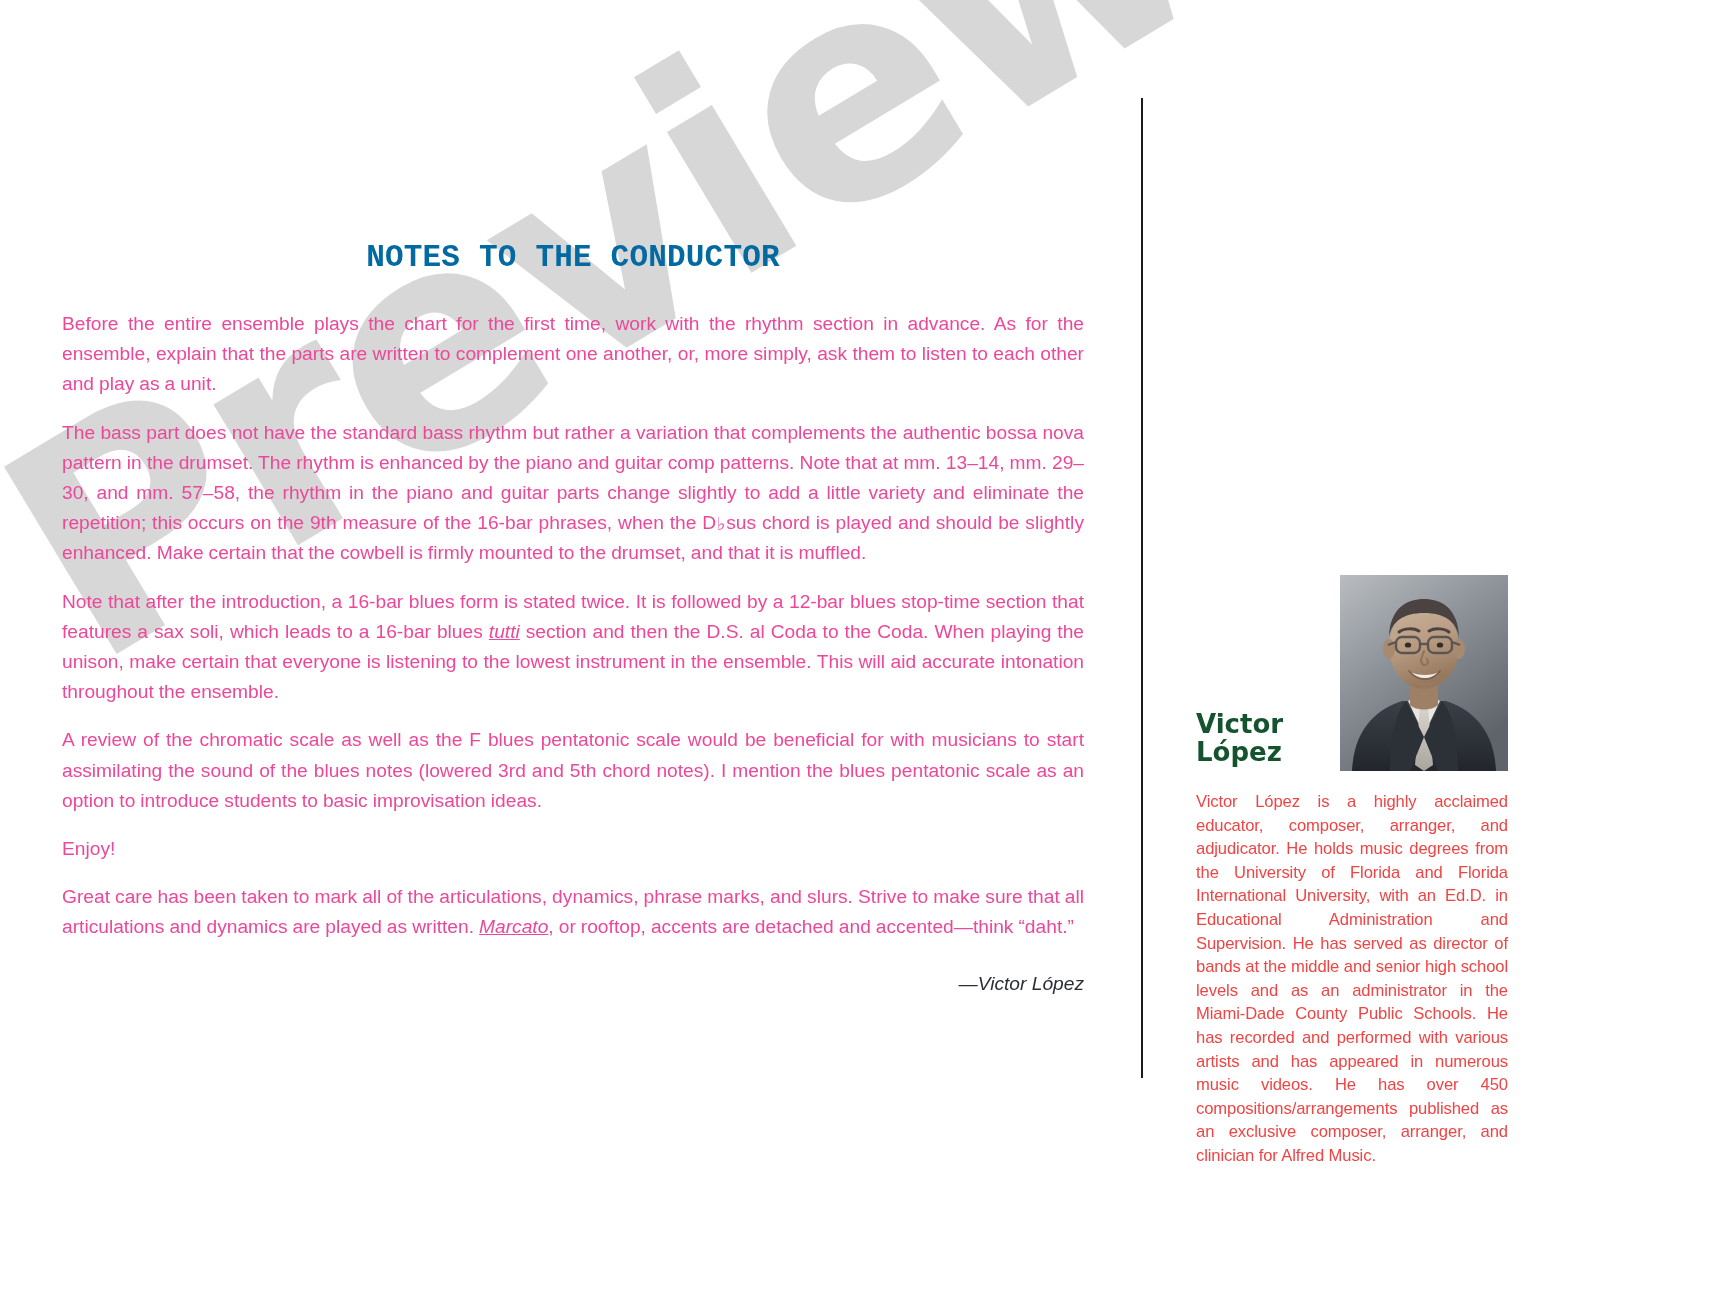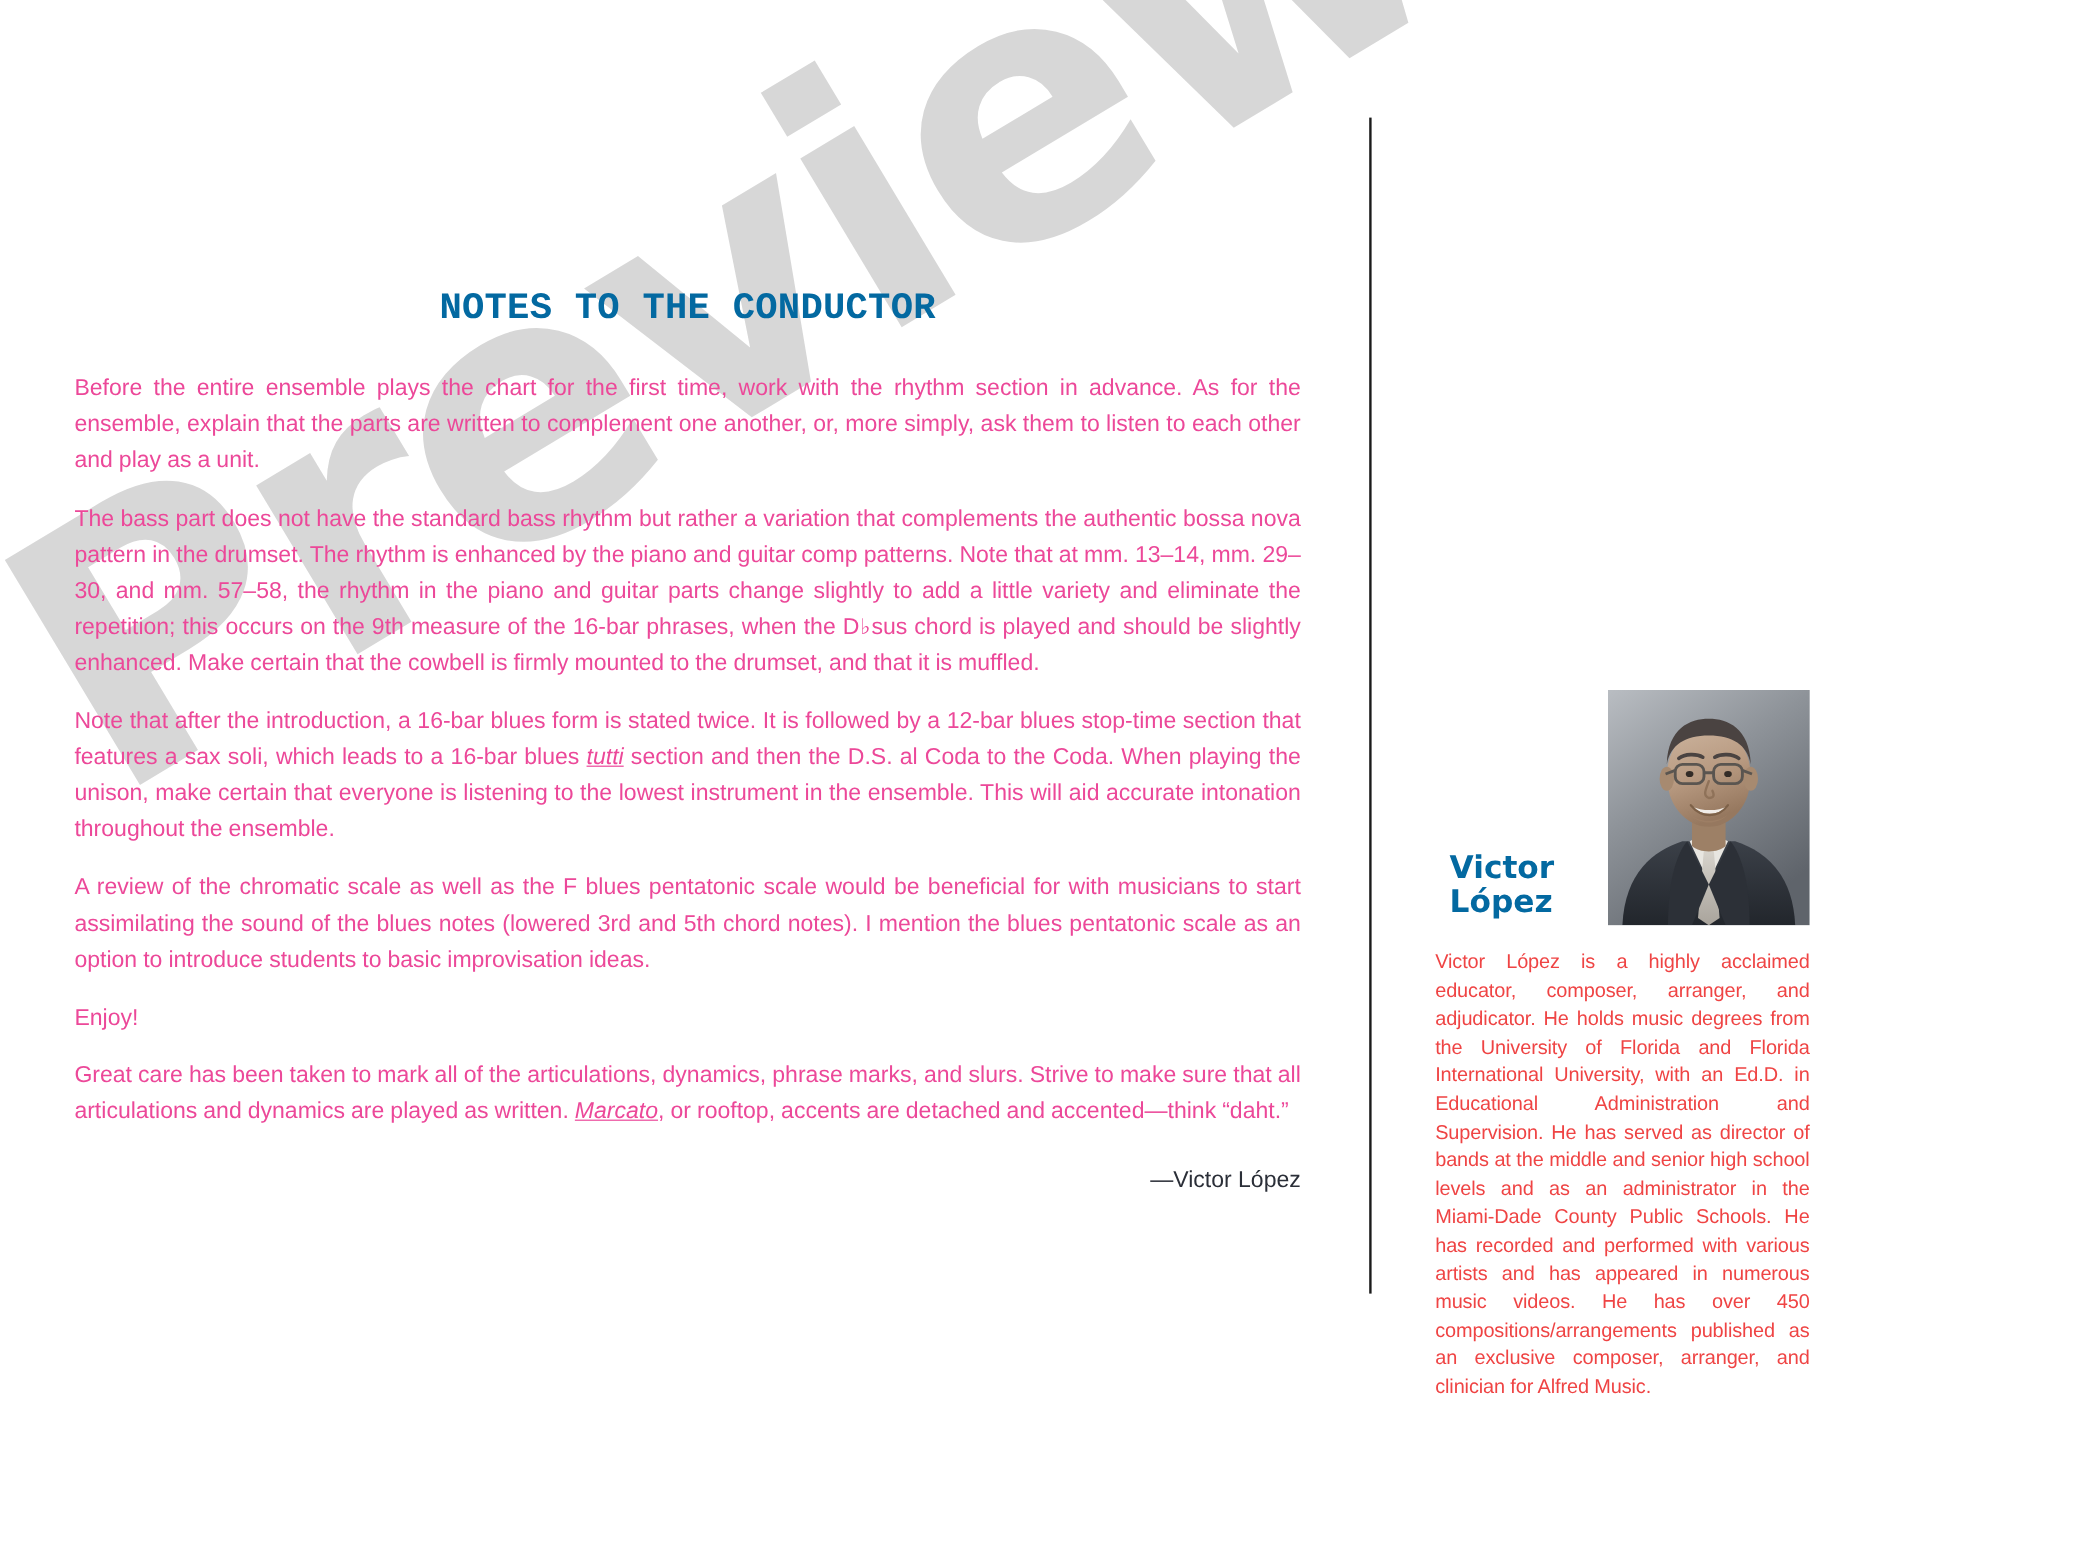--- a/index.html
+++ b/index.html
@@ -82,20 +82,21 @@
 
   .body-par.no-justify { text-align: left; }
 
   .sig {
     font-family: "Liberation Sans", sans-serif;
     font-size: 19.2px;
     line-height: 30.2px;
     color: #2b2f38;
     text-align: right;
     margin: 26px 0 0 0;
+    font-style: italic;
   }
 
   em.ital { font-style: italic; text-decoration: underline; }
 
   
   .flat {
     font-family: "DejaVu Sans", sans-serif;
     font-size: 18px;
     line-height: 0;
     vertical-align: -0.5px;
@@ -132,28 +133,28 @@
     top: 0;
     width: 168px;
     height: 196px;
     overflow: hidden;
     background: #8f949b;
   }
   .composer-photo svg { display: block; }
 
   .composer-name {
     position: absolute;
-    left: 12px;
+    left: 0;
     bottom: 16px;
     width: 138px;
     font-family: "DejaVu Sans", sans-serif;
     font-weight: bold;
     font-size: 26px;
     line-height: 28px;
-    color: #0369a1;
+    color: #14532d;
     text-align: left;
   }
 
   .bio-text {
     font-family: "Liberation Sans", sans-serif;
     font-size: 16.6px;
     line-height: 23.6px;
     color: #ef4444;
     text-align: justify;
     text-justify: inter-word;

